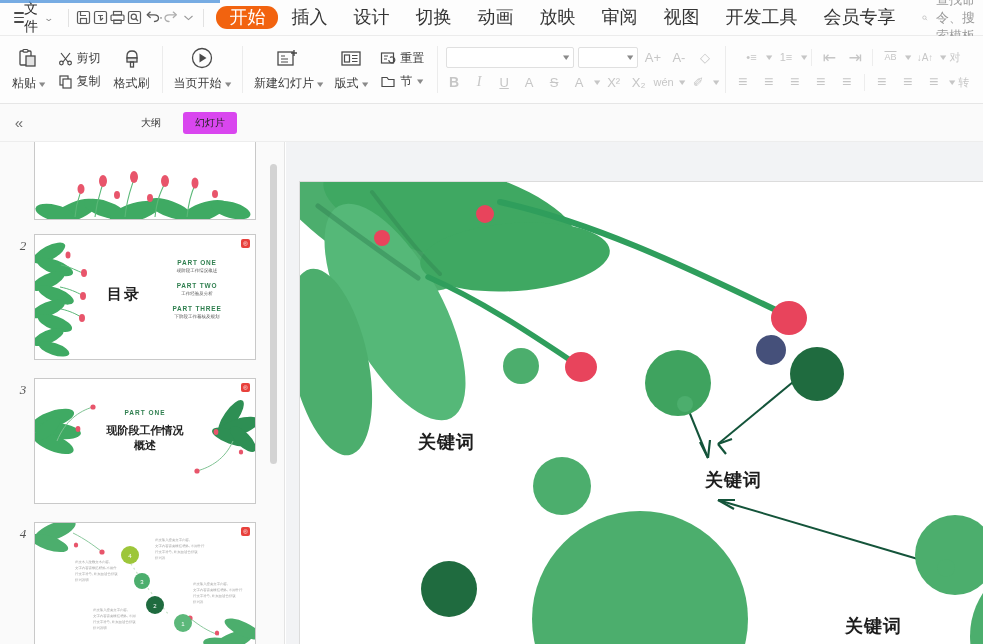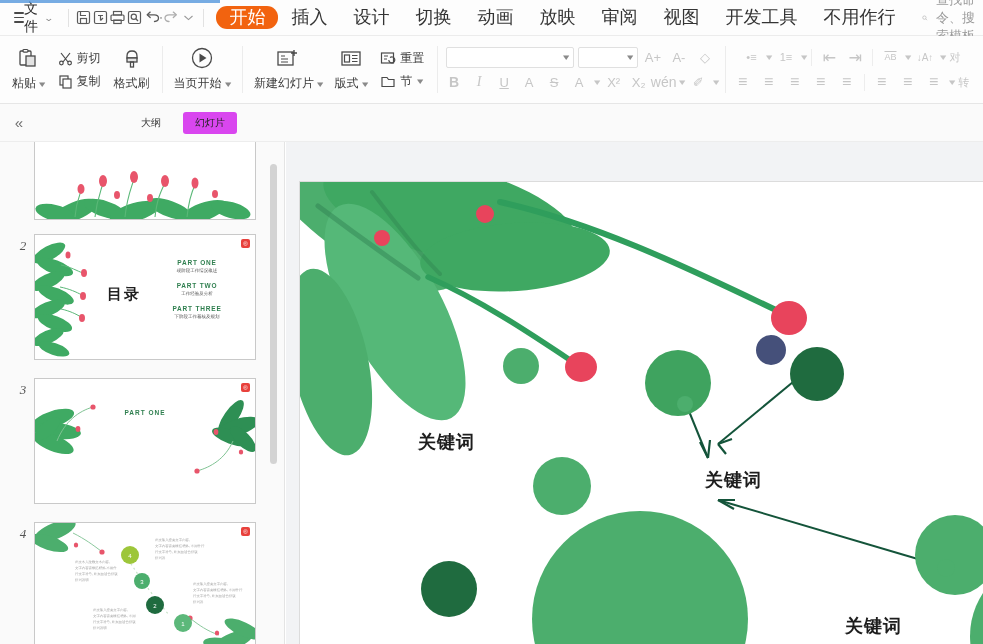--- a/index.html
+++ b/index.html
@@ -227,21 +227,21 @@
     <div class="mb-tabs">
       <div class="mtab active">开始</div>
       <div class="mtab">插入</div>
       <div class="mtab">设计</div>
       <div class="mtab">切换</div>
       <div class="mtab">动画</div>
       <div class="mtab">放映</div>
       <div class="mtab">审阅</div>
       <div class="mtab">视图</div>
       <div class="mtab">开发工具</div>
-      <div class="mtab">不用作行</div>
+      <div class="mtab">会员专享</div>
     </div>
 
     <div class="mb-search">
       <svg width="14" height="14" viewBox="0 0 14 14">
           <circle cx="6" cy="6" r="4.2" fill="none" stroke="#9a9a9a" stroke-width="1.2"></circle>
           <path d="M9.2 9.2l3.2 3.2" stroke="#9a9a9a" stroke-width="1.3"></path>
         </svg>
       <span>查找命令、搜索模板</span>
     </div>
   </div>
@@ -373,21 +373,21 @@
       <div class="fontrow2">
         <div class="ficon dis" style="font-weight:bold;font-size:14px">B</div>
         <div class="ficon dis" style="font-style:italic;font-family:'Liberation Serif',serif;font-size:14px">I</div>
         <div class="ficon dis" style="text-decoration:underline">U</div>
         <div class="ficon dis">A</div>
         <div class="ficon dis" style="text-decoration:line-through">S</div>
         <div class="ficon dis">A</div>
         <span class="caret-sm dis">▾</span>
         <div class="ficon dis">X²</div>
         <div class="ficon dis">X₂</div>
-        <div class="ficon dis" style="font-size:14px">wén</div>
+        <div class="ficon dis" style="font-size:11px">wén</div>
         <span class="caret-sm dis">▾</span>
         <div class="ficon dis">✐</div>
         <span class="caret-sm dis">▾</span>
       </div>
     </div>
 
     <div class="rgroup pgrp">
       <div class="prow">
         <div class="picon dis" style="font-size:11px">•≡</div>
         <span class="caret-sm dis">▾</span>
@@ -527,20 +527,24 @@
           </g>
           <g fill="#e8556b">
             <ellipse cx="58" cy="28" rx="2.6" ry="2.6"></ellipse>
               <ellipse cx="162" cy="92" rx="2.6" ry="2.6"></ellipse>
             <ellipse cx="43" cy="50" rx="2.4" ry="3"></ellipse>
               <ellipse cx="181" cy="53" rx="2.4" ry="3"></ellipse>
             <ellipse cx="206" cy="73" rx="2.2" ry="2.6"></ellipse>
           </g>
         </svg>
         <div style="position:absolute;left:0;right:0;top:30px;text-align:center;font-size:6.5px;font-weight:bold;color:#2f7f4f;letter-spacing:1px">PART ONE</div>
+        <div style="position:absolute;left:0;right:0;top:44px;text-align:center;font-size:11px;font-weight:bold;color:#222;line-height:1.35">
+          <div>现阶段工作情况</div>
+          <div>概述</div>
+        </div>
       </div>
     </div>
 
     <div class="thumb-row" style="top:380px;left:12px;">
       <div class="thumb-num">4</div>
       <div class="thumb" style="height:126px;">
         <div class="redmark">®</div>
         <svg width="222" height="126" viewBox="0 0 222 126" style="position:absolute;inset:0">
           <g fill="#4cae6d">
             <ellipse cx="20" cy="8" rx="22" ry="8" transform="rotate(-22 20 8)"></ellipse>

